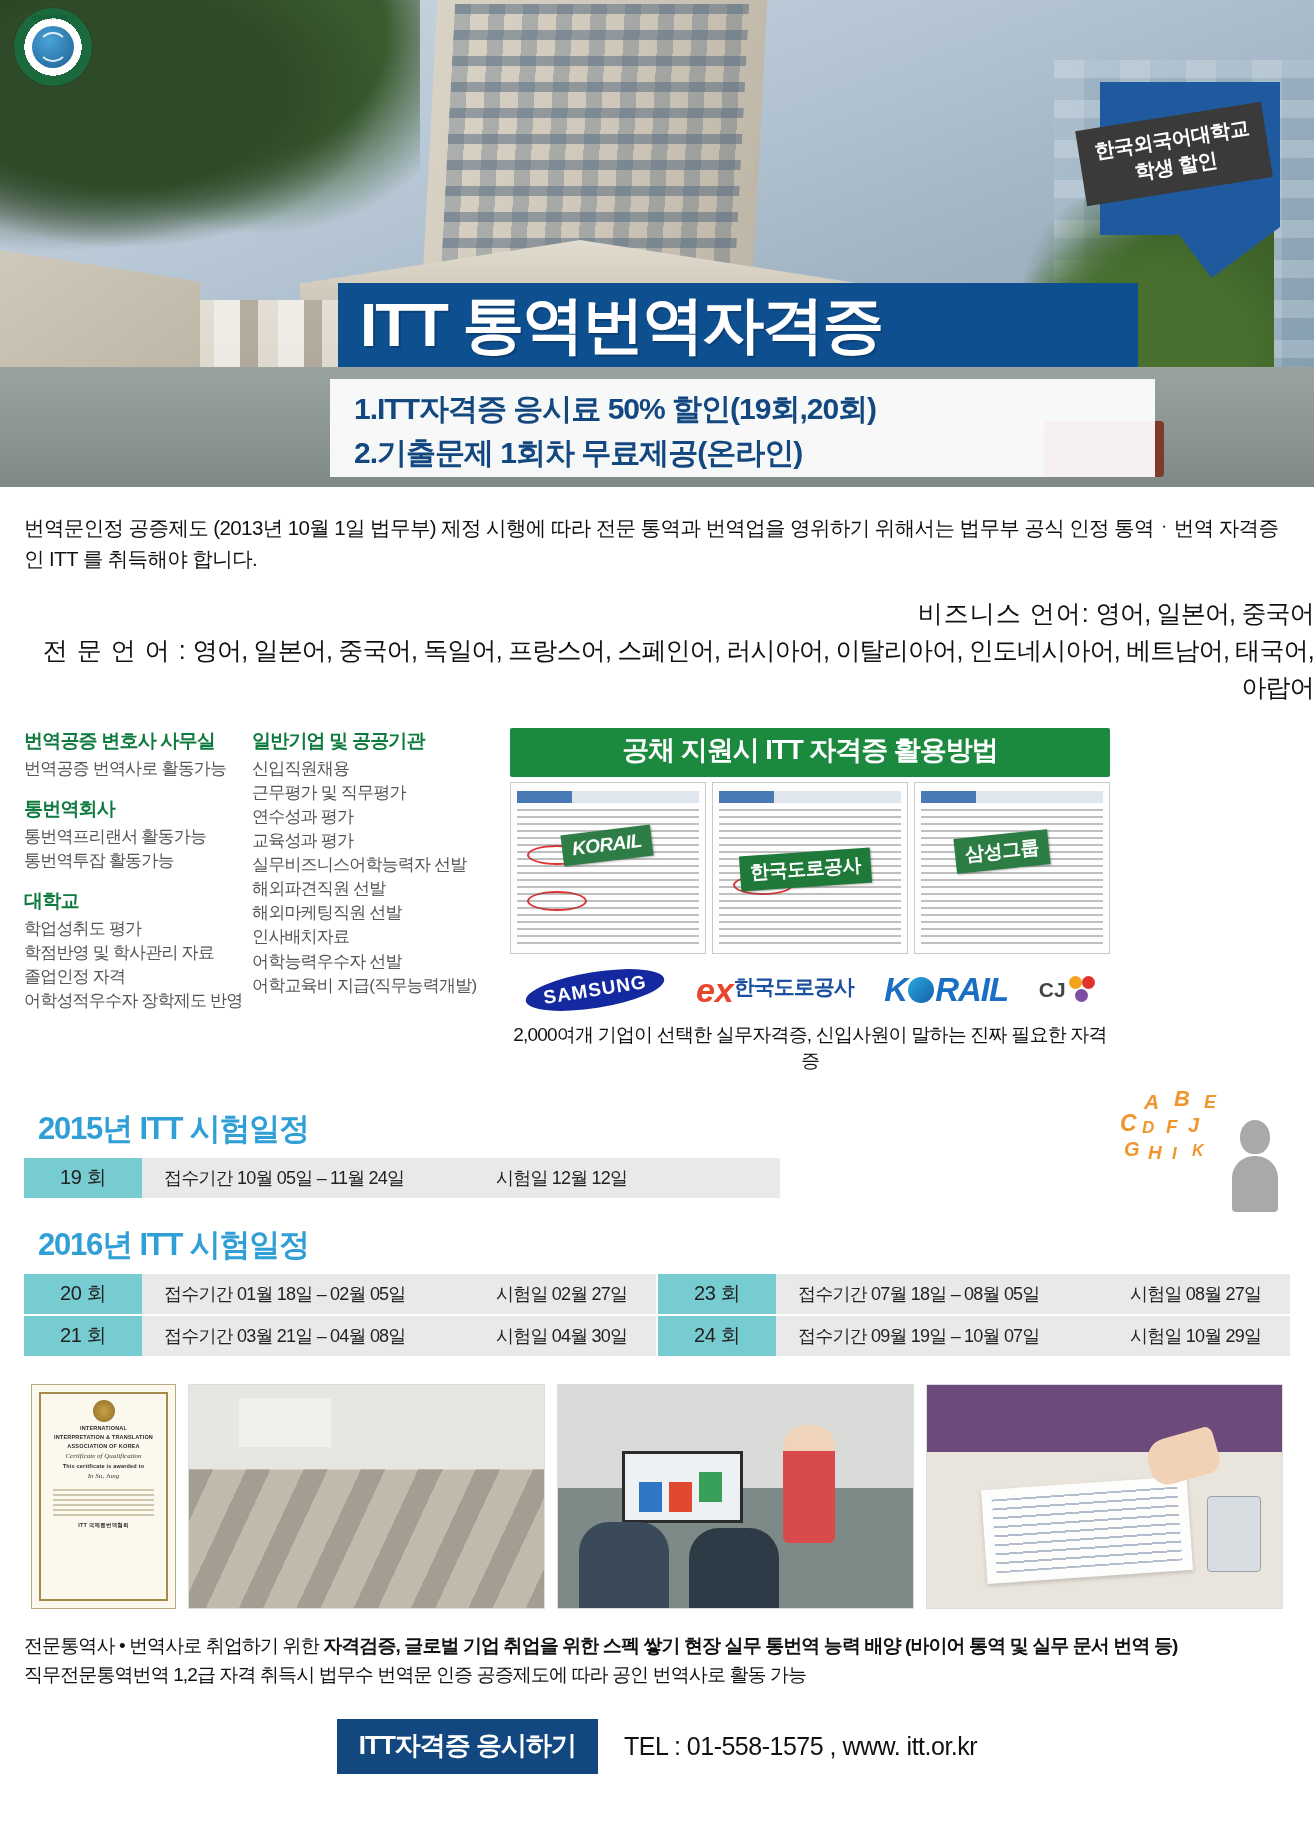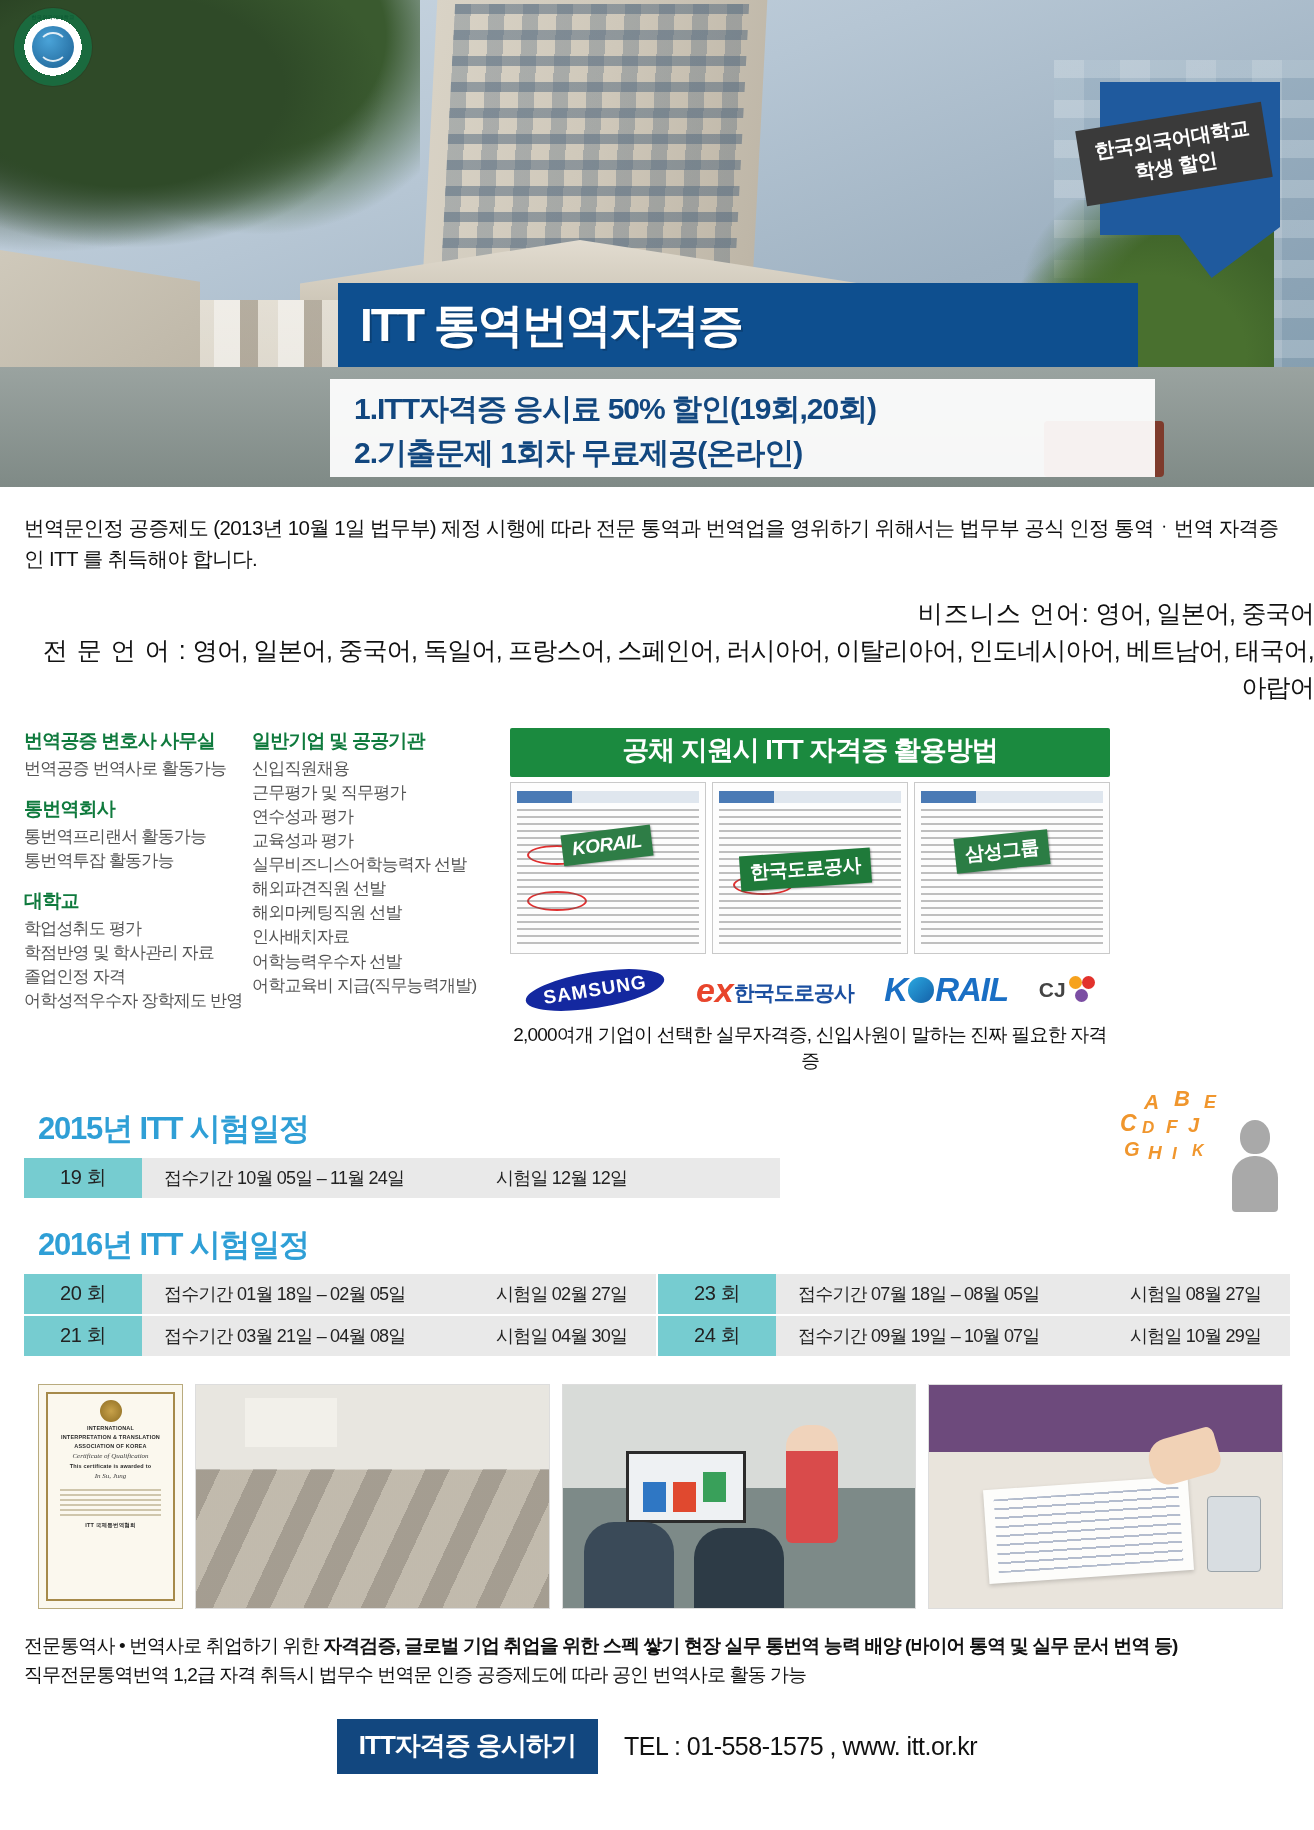--- a/index.html
+++ b/index.html
@@ -127,21 +127,21 @@
     letter-spacing:-.5px;
   }
 
   
   .title-bar{
     position:absolute; left:338px; top:283px; width:800px; height:84px;
     background:#0e4f8f;
     display:flex; align-items:center;
   }
   .title-bar span{
-    color:#fff; font-size:46px; font-weight:bold;
+    color:#fff; font-size:62px; font-weight:bold;
     letter-spacing:-2px; padding-left:22px; line-height:1;
     text-shadow: 2px 2px 0 rgba(0,0,0,.18);
   }
   .subtitle-box{
     position:absolute; left:330px; top:379px; width:825px; height:98px;
     background: rgba(255,255,255,.93);
     padding:8px 0 0 24px;
   }
   .subtitle-box div{
     color:#12477f; font-size:30px; font-weight:bold;
@@ -213,21 +213,21 @@
   .promo-logos{
     display:flex; align-items:center; justify-content:space-around;
     margin-top:14px; height:44px;
   }
   .logo-samsung{
     width:140px; height:36px; border-radius:50%/50%;
     background:#1428a0; color:#fff; font-weight:bold; font-size:19px;
     display:flex; align-items:center; justify-content:center;
     letter-spacing:1px; transform: rotate(-9deg);
   }
-  .logo-ex{ display:flex; align-items:flex-end; }
+  .logo-ex{ display:flex; align-items:flex-start; }
   .logo-ex .ex{
     color:#e8452c; font-size:34px; font-weight:bold; font-style:italic; line-height:1;
   }
   .logo-ex .exname{ color:#1b4fa0; font-size:21px; font-weight:bold; letter-spacing:-1px; }
   .logo-korail{
     color:#1a6fc4; font-size:33px; font-weight:bold; font-style:italic;
     letter-spacing:-1px; line-height:1; display:flex; align-items:center;
   }
   .korail-o{
     display:inline-block; width:26px; height:26px; border-radius:50%;
@@ -278,21 +278,21 @@
     width:30px; height:34px; border-radius:50% 50% 46% 46%;
     background:#a9a9a9; margin:0 auto;
   }
   .doodle .person .body{
     width:46px; height:56px; border-radius:22px 22px 4px 4px;
     background:#a9a9a9; margin-top:2px;
   }
 
   
   .photos{
-    display:flex; gap:12px; padding:0 31px; margin-top:28px; height:225px;margin-left:7px;
+    display:flex; gap:12px; padding:0 31px; margin-top:28px; height:225px;
   }
   .photo{ position:relative; overflow:hidden; border:1px solid #ddd; }
   .p-cert{ width:145px; background:#fbf8ee; border:1px solid #b9ab7e; }
   .p-cert .certinner{
     position:absolute; inset:7px; border:2px solid #a68a4a; padding:6px;
     display:flex; flex-direction:column; align-items:center; gap:3px;
   }
   .p-cert .seal{
     width:22px; height:22px; border-radius:50%;
     background:radial-gradient(circle,#c8a24a,#8d6c22);

